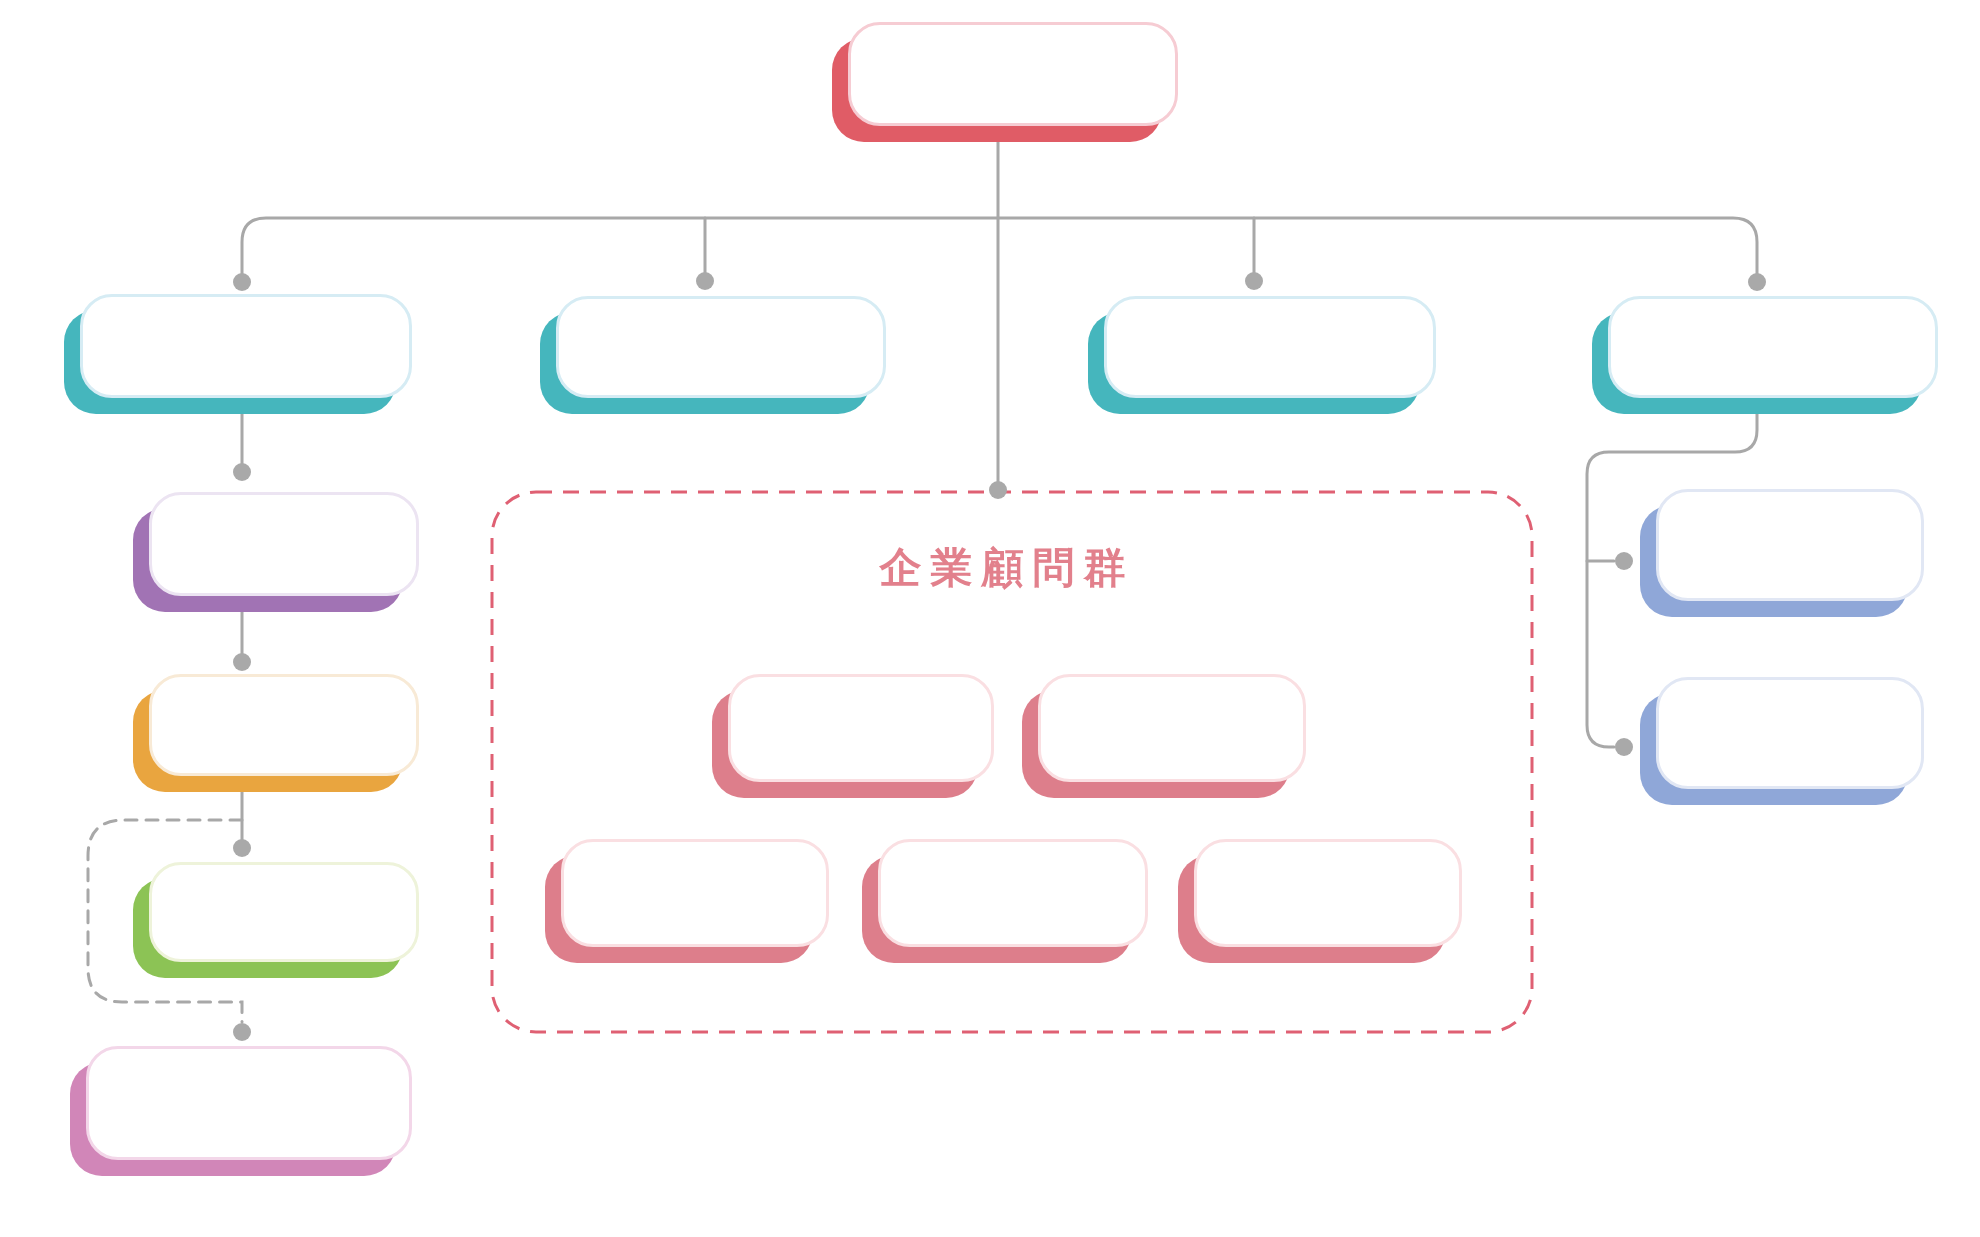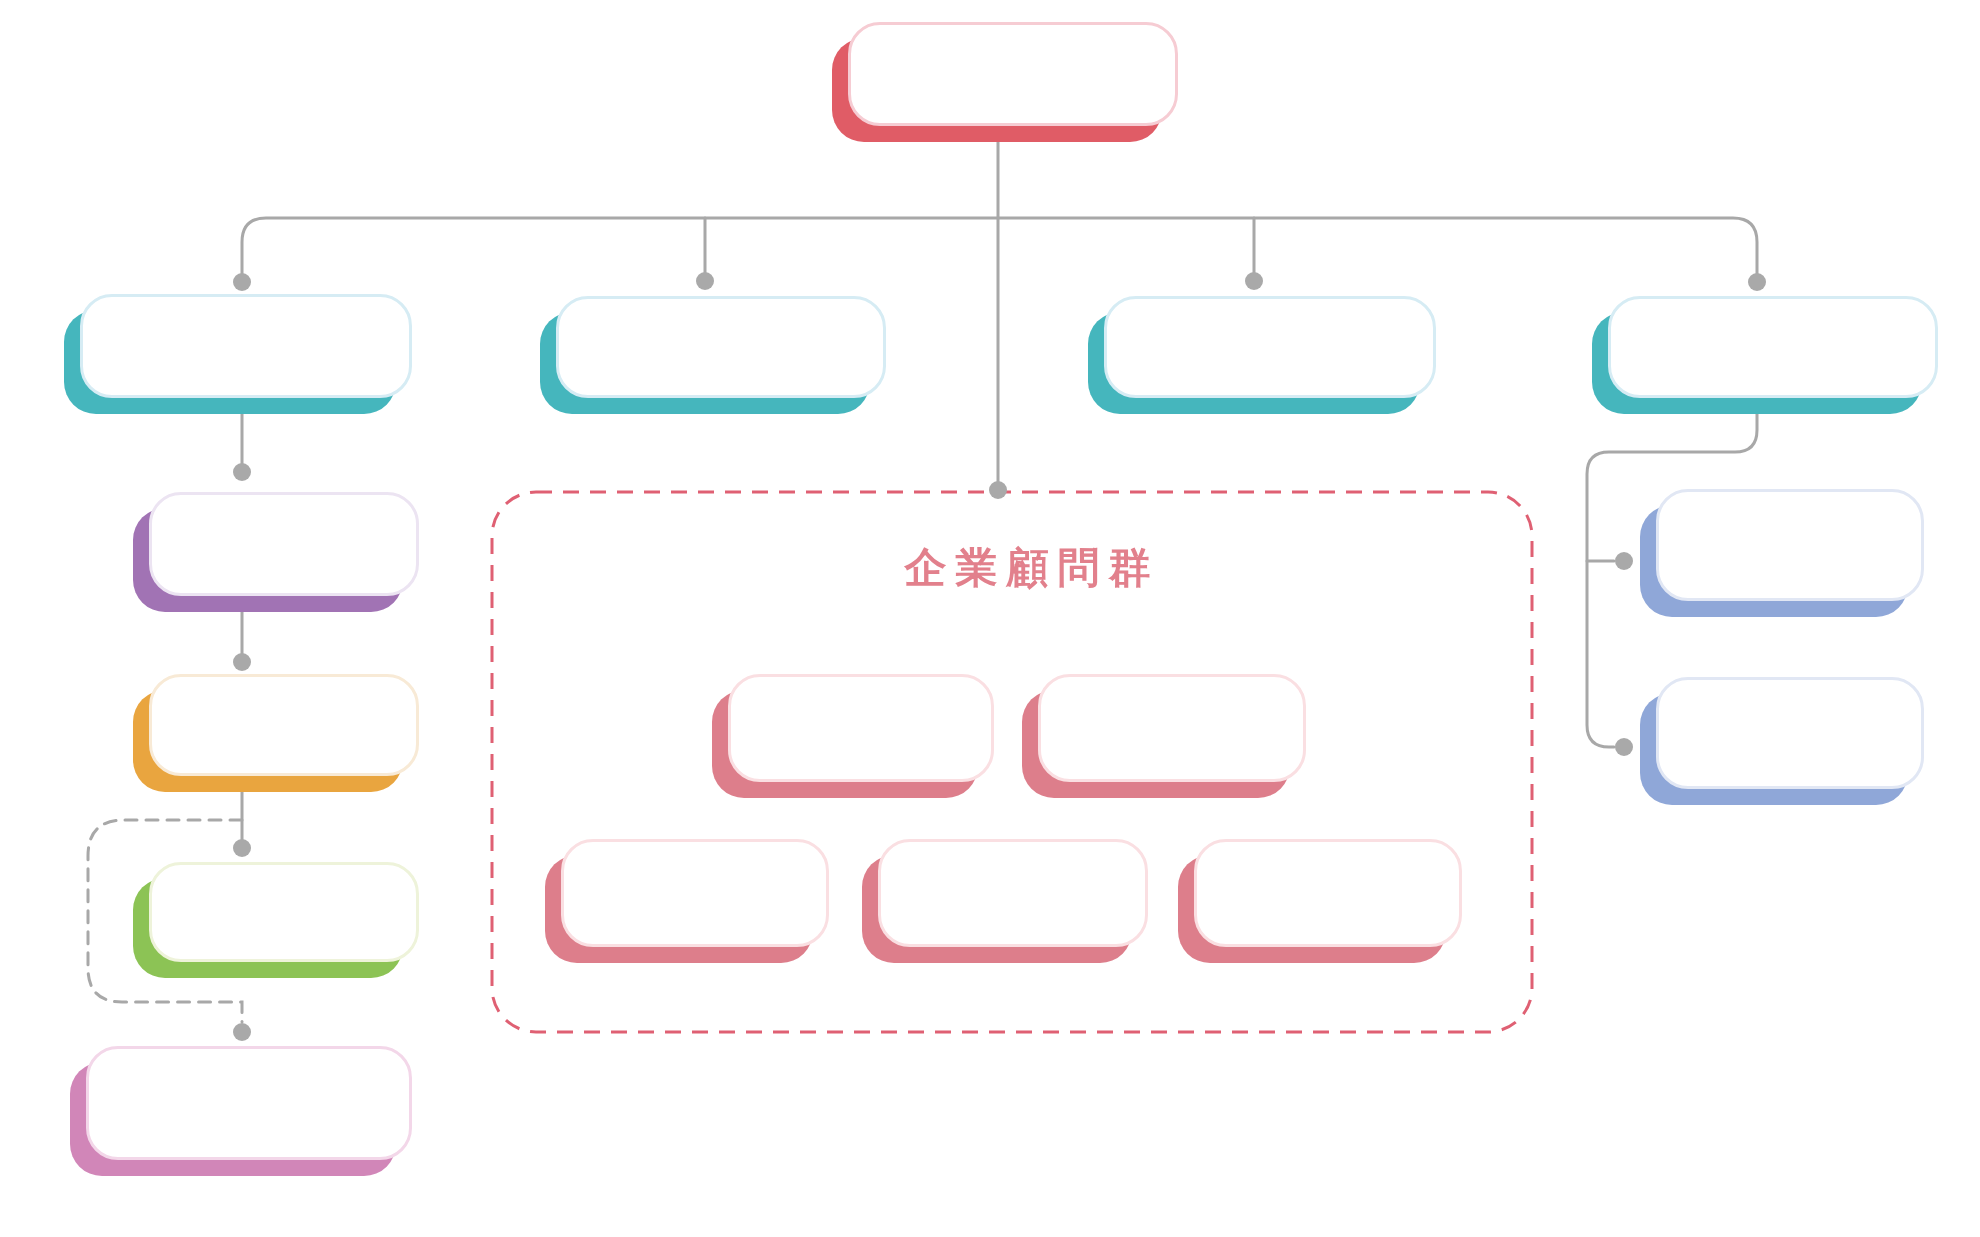--- a/index.html
+++ b/index.html
@@ -31,21 +31,21 @@
   .big .nt{font-size:33px;}
   .n-red{background:#e05c66;}      .n-red::before{border-color:#f6ccd3;}
   .n-teal{background:#45b6bd;}     .n-teal::before{border-color:#d6ecf4;}
   .n-purple{background:#a173b4;}   .n-purple::before{border-color:#ece4f2;}
   .n-orange{background:#e9a53f;}   .n-orange::before{border-color:#f8ead6;}
   .n-green{background:#8cc355;}    .n-green::before{border-color:#eef3da;}
   .n-orchid{background:#d186b8;}   .n-orchid::before{border-color:#f3d7e9;}
   .n-pink{background:#dd7e8b;}     .n-pink::before{border-color:#fadfe2;}
   .n-blue{background:#8fa7d8;}     .n-blue::before{border-color:#e1e7f4;}
   .advisor-title{
-    position:absolute;left:512px;top:540px;width:1040px;
+    position:absolute;left:487px;top:540px;width:1040px;
     text-align:center;
     font-size:42px;font-weight:bold;letter-spacing:9px;
     color:#e2808c;z-index:1;
   }
 </style>
 </head>
 <body>
 
 <div class="canvas">
 

